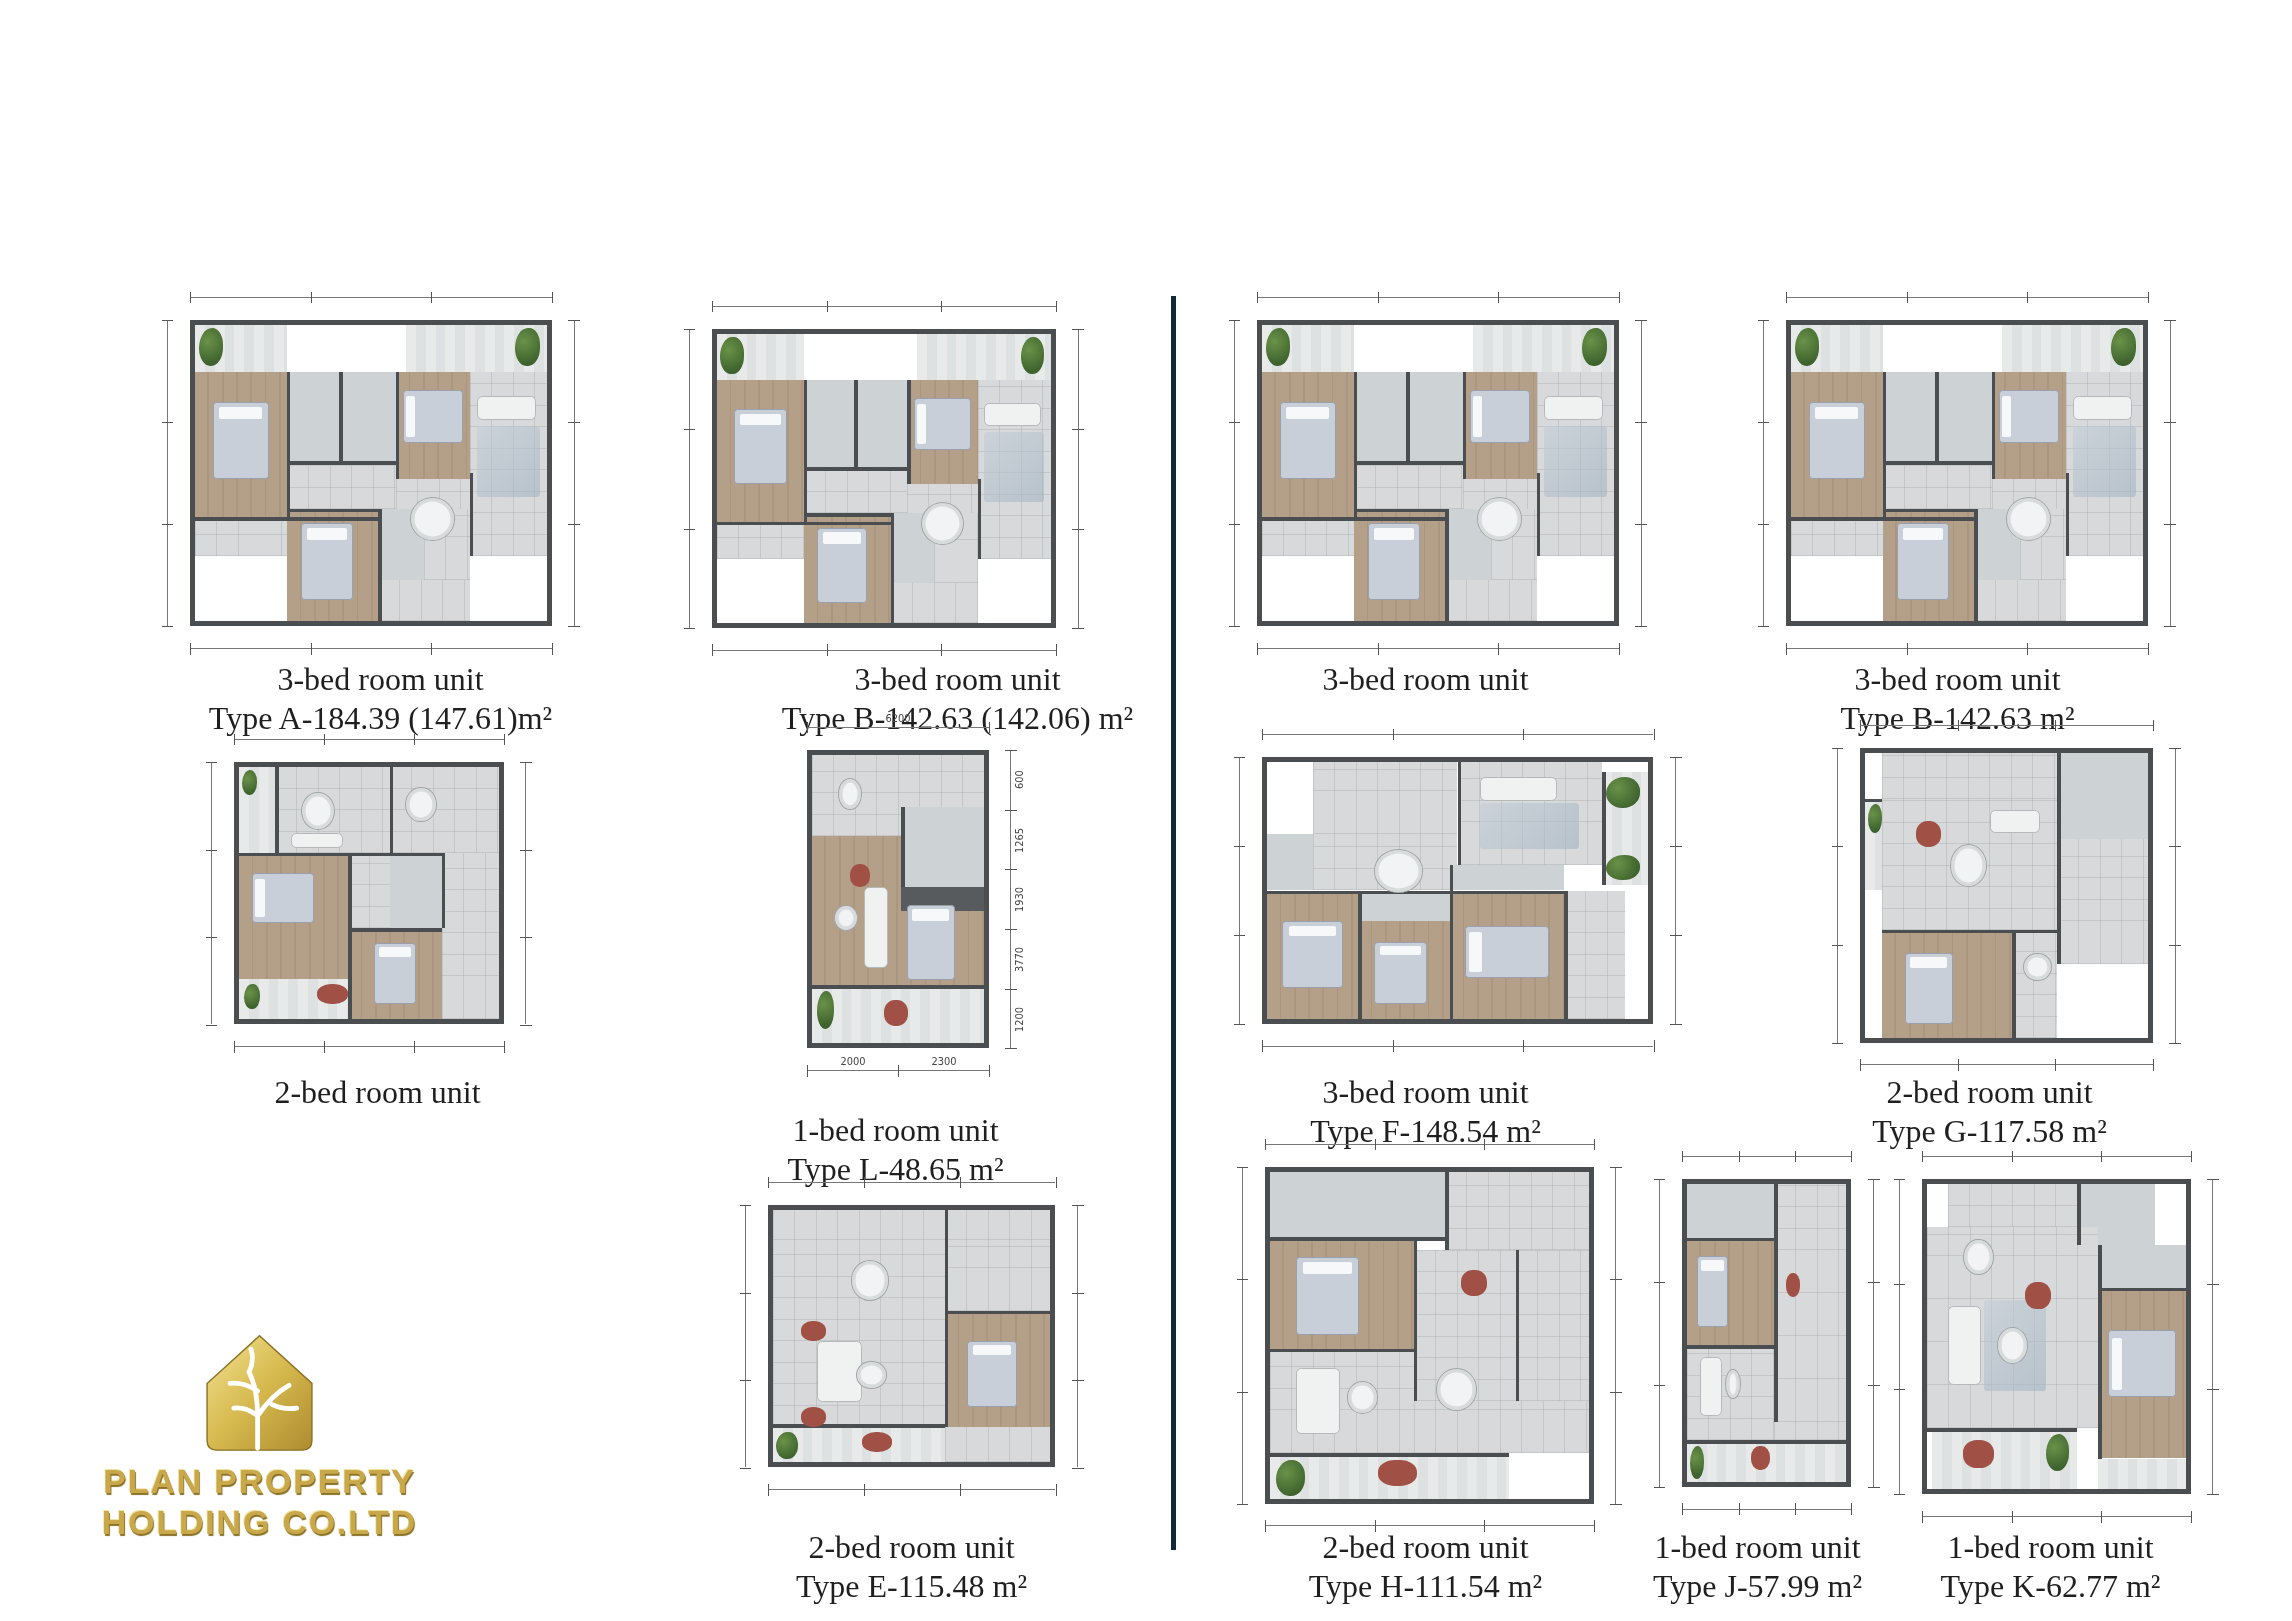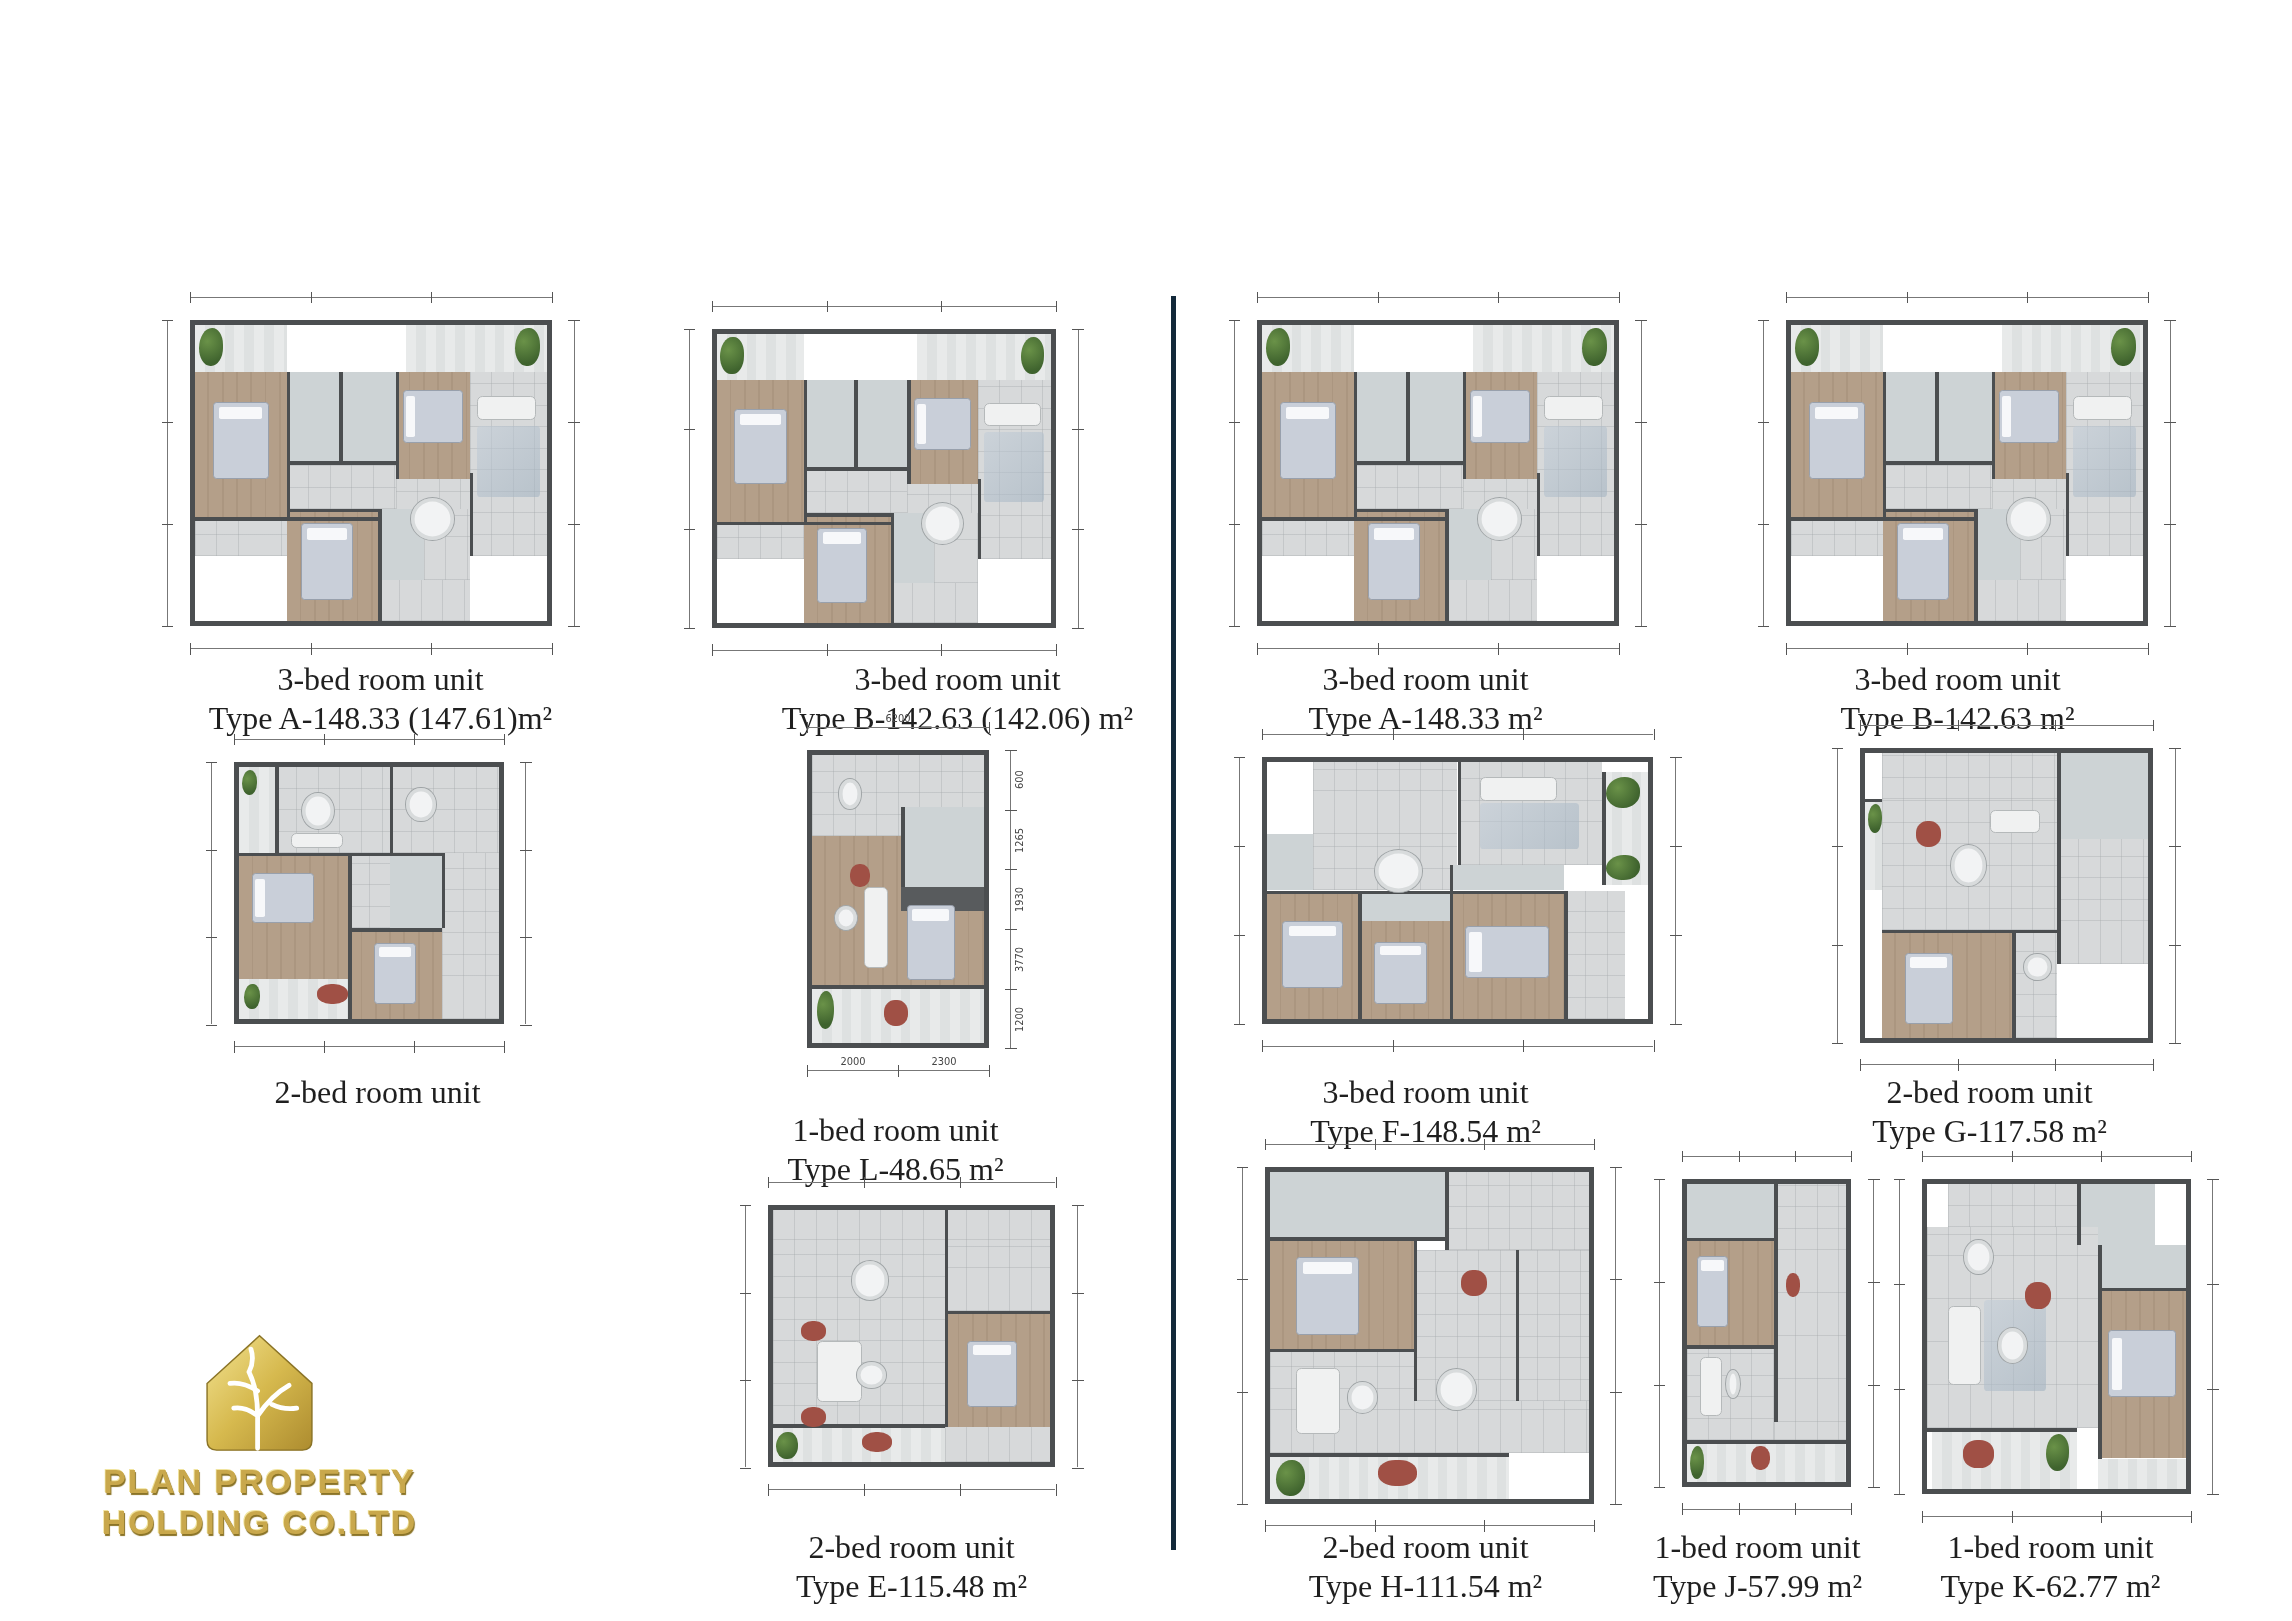--- a/index.html
+++ b/index.html
@@ -127,21 +127,21 @@
         <div class="tick" style="left: 12.5px; top: 245px; width: 11.6px; height: 0.9px;"></div>
         <div class="tick" style="left: 12.5px; top: 347px; width: 11.6px; height: 0.9px;"></div>
         <div class="rail" style="left: 425px; top: 41px; width: 0.9px; height: 306px;"></div>
         <div class="tick" style="left: 419px; top: 41px; width: 11.6px; height: 0.9px;"></div>
         <div class="tick" style="left: 419px; top: 143px; width: 11.6px; height: 0.9px;"></div>
         <div class="tick" style="left: 419px; top: 245px; width: 11.6px; height: 0.9px;"></div>
         <div class="tick" style="left: 419px; top: 347px; width: 11.6px; height: 0.9px;"></div>
       </div>
       <div class="caption" style="left: 103px; top: 660px;">
         <div class="">3-bed room unit</div>
-        <div class="">Type A-148.33 (147.61)m²</div>
+        <div class="">Type A-184.39 (147.61)m²</div>
       </div>
       <div class="unit-box" style="left: 671px; top: 288px; width: 426px; height: 382px;">
         <div class="plan" style="left: 41px; top: 41px; width: 344px; height: 299px;">
           <div class="patch p-void" style="left: 26%; top: 0%; width: 34%; height: 16%;"></div>
           <div class="patch p-balcony" style="left: 0%; top: 0%; width: 26%; height: 16%;"></div>
           <div class="patch p-balcony" style="left: 60%; top: 0%; width: 40%; height: 16%;"></div>
           <div class="patch p-wood" style="left: 0%; top: 16%; width: 26%; height: 50%;"></div>
           <div class="patch p-bath" style="left: 26%; top: 16%; width: 15%; height: 30%;"></div>
           <div class="patch p-bath" style="left: 41%; top: 16%; width: 16%; height: 30%;"></div>
           <div class="patch p-wood" style="left: 57%; top: 16%; width: 21%; height: 36%;"></div>
@@ -388,21 +388,20 @@
         <div class="tick" style="left: 12.5px; top: 245px; width: 11.6px; height: 0.9px;"></div>
         <div class="tick" style="left: 12.5px; top: 347px; width: 11.6px; height: 0.9px;"></div>
         <div class="rail" style="left: 425px; top: 41px; width: 0.9px; height: 306px;"></div>
         <div class="tick" style="left: 419px; top: 41px; width: 11.6px; height: 0.9px;"></div>
         <div class="tick" style="left: 419px; top: 143px; width: 11.6px; height: 0.9px;"></div>
         <div class="tick" style="left: 419px; top: 245px; width: 11.6px; height: 0.9px;"></div>
         <div class="tick" style="left: 419px; top: 347px; width: 11.6px; height: 0.9px;"></div>
       </div>
       <div class="caption" style="left: 1148px; top: 660px;">
         <div class="">3-bed room unit</div>
-        <div class="">Type A-148.33 m²</div>
       </div>
       <div class="unit-box" style="left: 1745px; top: 279px; width: 444px; height: 389px;">
         <div class="plan" style="left: 41px; top: 41px; width: 362px; height: 306px;">
           <div class="patch p-void" style="left: 26%; top: 0%; width: 34%; height: 16%;"></div>
           <div class="patch p-balcony" style="left: 0%; top: 0%; width: 26%; height: 16%;"></div>
           <div class="patch p-balcony" style="left: 60%; top: 0%; width: 40%; height: 16%;"></div>
           <div class="patch p-wood" style="left: 0%; top: 16%; width: 26%; height: 50%;"></div>
           <div class="patch p-bath" style="left: 26%; top: 16%; width: 15%; height: 30%;"></div>
           <div class="patch p-bath" style="left: 41%; top: 16%; width: 16%; height: 30%;"></div>
           <div class="patch p-wood" style="left: 57%; top: 16%; width: 21%; height: 36%;"></div>

